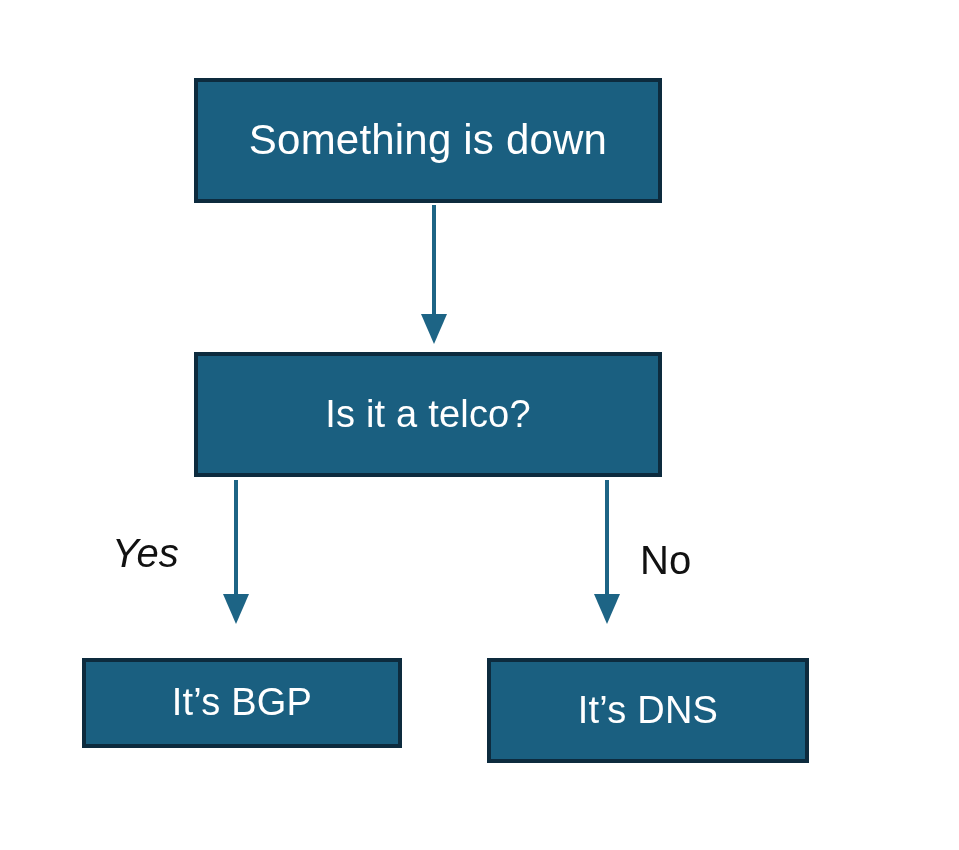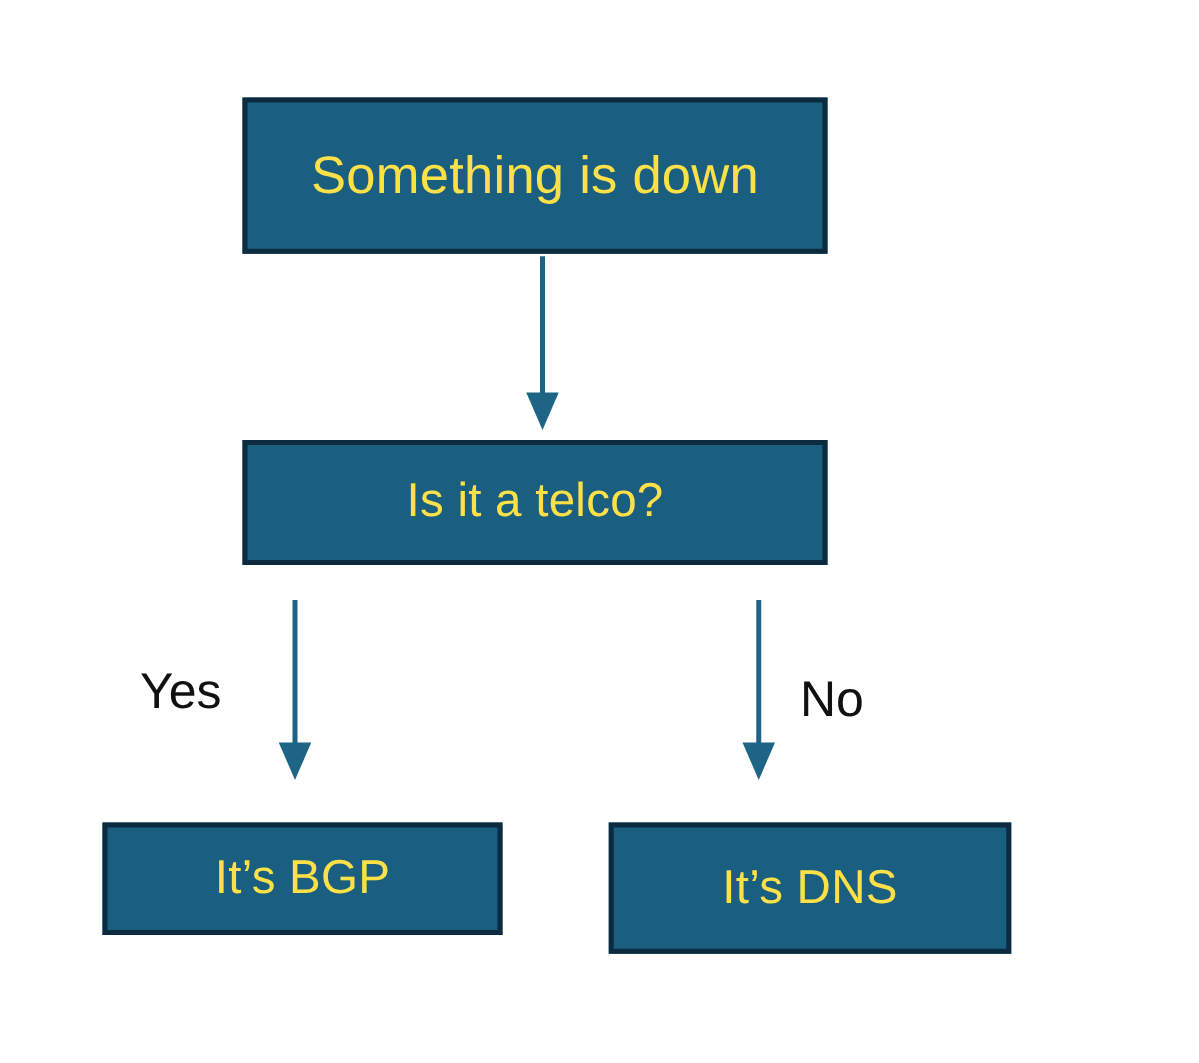--- a/index.html
+++ b/index.html
@@ -16,38 +16,38 @@
     font-family: "Liberation Sans", sans-serif;
   }
   .node {
     position: absolute;
     box-sizing: border-box;
     background: #1a5f80;
     border: 4px solid #0d2b3e;
     display: flex;
     align-items: center;
     justify-content: center;
-    color: #fde047;
+    color: #ffffff;
     font-weight: 400;
     letter-spacing: 0.2px;
     line-height: 1.1;
     user-select: none;
   }
   #node-start {
     left: 194px;
     top: 78px;
     width: 468px;
     height: 125px;
     font-size: 42px;
   }
   #node-decision {
     left: 194px;
     top: 352px;
     width: 468px;
-    height: 100px;
+    height: 125px;
     font-size: 38px;
   }
   #node-bgp {
     left: 82px;
     top: 658px;
     width: 320px;
     height: 90px;
     font-size: 38px;
   }
   #node-dns {
@@ -71,20 +71,21 @@
     position: absolute;
     color: #111111;
     font-size: 40px;
     line-height: 1;
     white-space: nowrap;
     user-select: none;
   }
   #edge-label-yes {
     left: 112px;
     top: 533px;
+    font-style: italic;
   }
   #edge-label-no {
     left: 640px;
     top: 540px;
   }
 </style>
 </head>
 <body>
 
 <div id="canvas">

